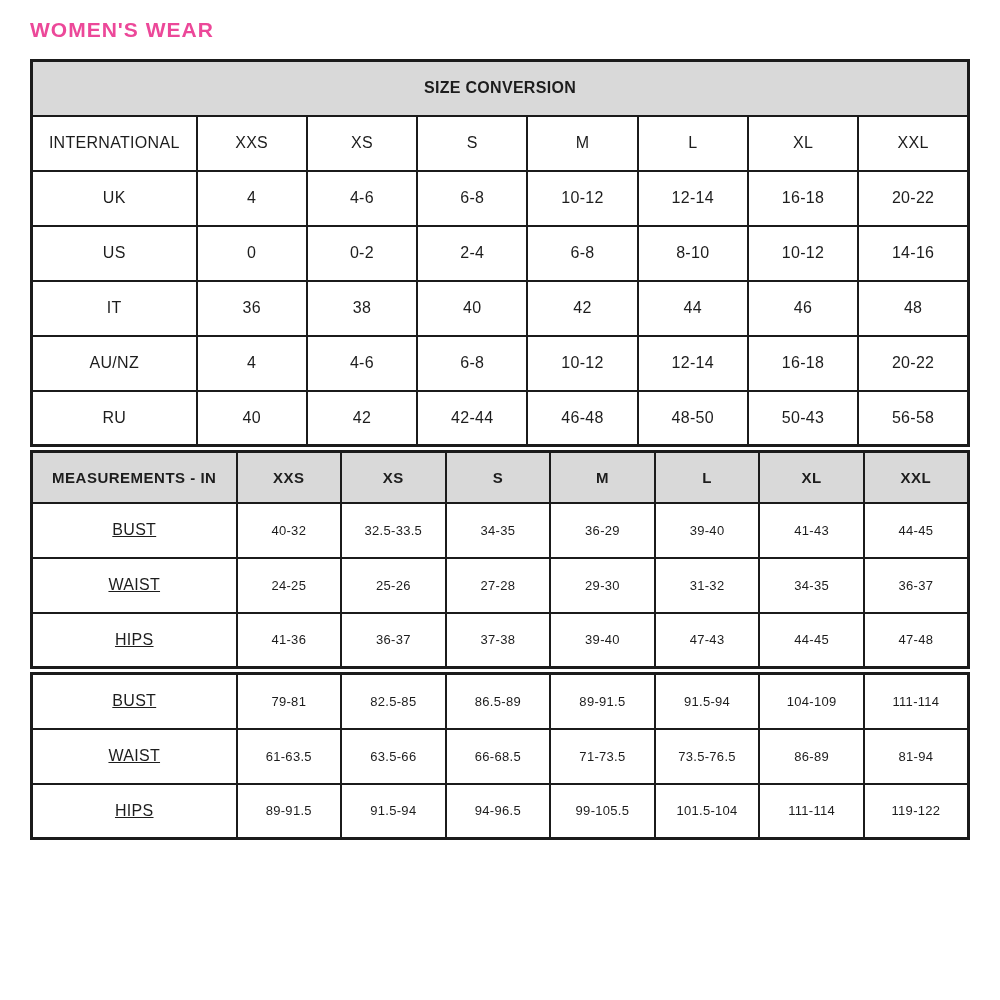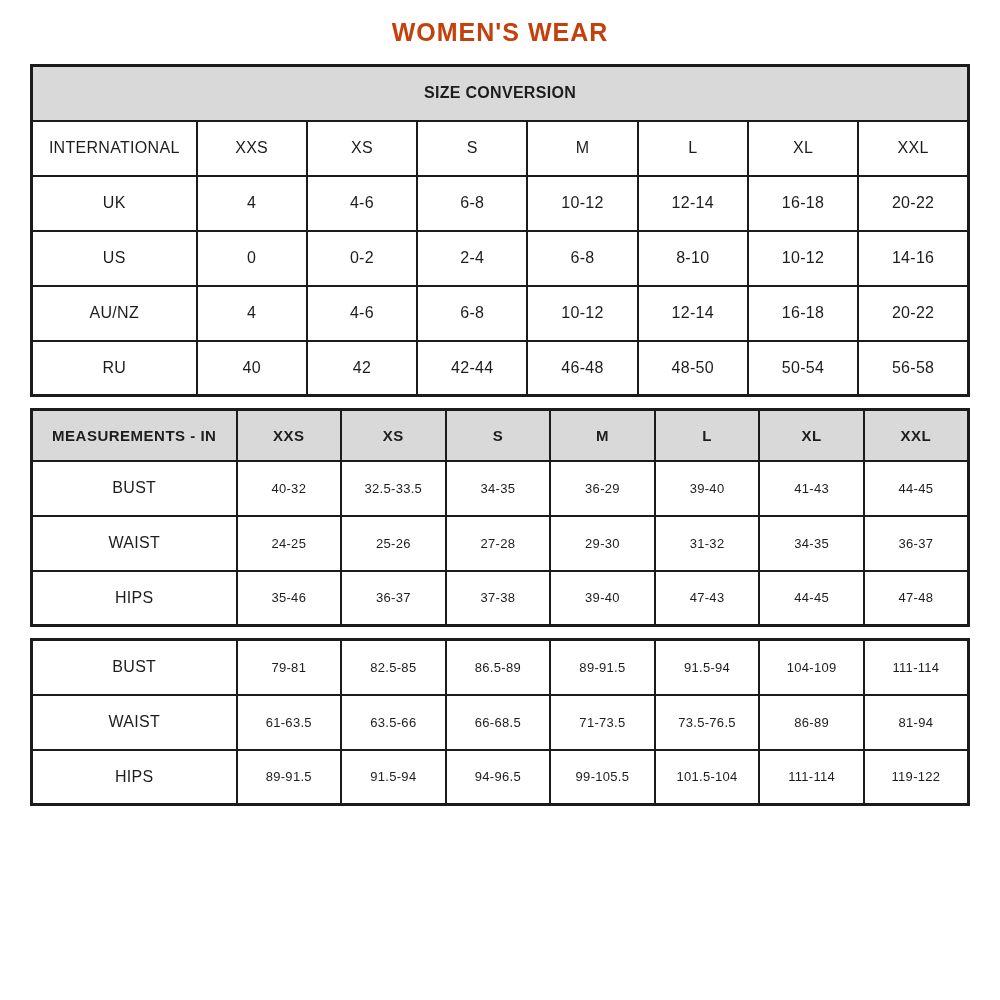--- a/index.html
+++ b/index.html
@@ -5,33 +5,32 @@
   * { box-sizing: border-box; }
   html, body { margin: 0; padding: 0; }
   body {
     width: 1000px; height: 1000px;
     background: #ffffff;
     color: #1d1d1d;
     font-family: "Liberation Sans", sans-serif;
   }
   .page { padding: 10px 30px 0 30px; }
   .title {
-    text-align: center;
-    font-size: 25px;
+    font-size: 21px;
     font-weight: 700;
     letter-spacing: 1px;
-    color: #c2410c;
+    color: #ec4899;
     margin: 8px 0 17px 0;
   }
   table.tbl {
     width: 940px;
     border-collapse: collapse;
     table-layout: fixed;
     border: 3px solid #1b1b1b;
-    margin-bottom: 11px;
+    margin-bottom: 3px;
   }
   .tbl td, .tbl th {
     border: 2px solid #1b1b1b;
     text-align: center;
     vertical-align: middle;
     padding: 0 2px;
     overflow: hidden;
   }
   
   .conv col.c0 { width: 165px; }
@@ -46,21 +45,21 @@
   
   .meas col.c0 { width: 205px; }
   .meas th {
     height: 51px;
     background: #d9d9d9;
     font-weight: 700;
     font-size: 15px;
     letter-spacing: 0.5px;
   }
   .meas td { height: 55px; font-size: 13px; letter-spacing: 0.3px; }
-  .meas td.lbl { font-size: 16px; }
+  .meas td.lbl { font-size: 16px; text-decoration: underline; }
 </style>
 </head>
 <body>
 
 <div class="page">
 
   <h1 class="title">WOMEN'S WEAR</h1>
 
   <table class="tbl conv">
     <colgroup>
@@ -101,37 +100,47 @@
         <td class="lbl">US</td>
         <td>0</td>
         <td>0-2</td>
         <td>2-4</td>
         <td>6-8</td>
         <td>8-10</td>
         <td>10-12</td>
         <td>14-16</td>
       </tr>
       <tr>
+        <td class="lbl">IT</td>
+        <td>36</td>
+        <td>38</td>
+        <td>40</td>
+        <td>42</td>
+        <td>44</td>
+        <td>46</td>
+        <td>48</td>
+      </tr>
+      <tr>
         <td class="lbl">AU/NZ</td>
         <td>4</td>
         <td>4-6</td>
         <td>6-8</td>
         <td>10-12</td>
         <td>12-14</td>
         <td>16-18</td>
         <td>20-22</td>
       </tr>
       <tr>
         <td class="lbl">RU</td>
         <td>40</td>
         <td>42</td>
         <td>42-44</td>
         <td>46-48</td>
         <td>48-50</td>
-        <td>50-54</td>
+        <td>50-43</td>
         <td>56-58</td>
       </tr>
     </tbody>
   </table>
 
   <table class="tbl meas">
     <colgroup>
         <col class="c0">
         <col>
         <col>
@@ -167,21 +176,21 @@
         <td>24-25</td>
         <td>25-26</td>
         <td>27-28</td>
         <td>29-30</td>
         <td>31-32</td>
         <td>34-35</td>
         <td>36-37</td>
       </tr>
       <tr>
         <td class="lbl">HIPS</td>
-        <td>35-46</td>
+        <td>41-36</td>
         <td>36-37</td>
         <td>37-38</td>
         <td>39-40</td>
         <td>47-43</td>
         <td>44-45</td>
         <td>47-48</td>
       </tr>
     </tbody>
   </table>
 

